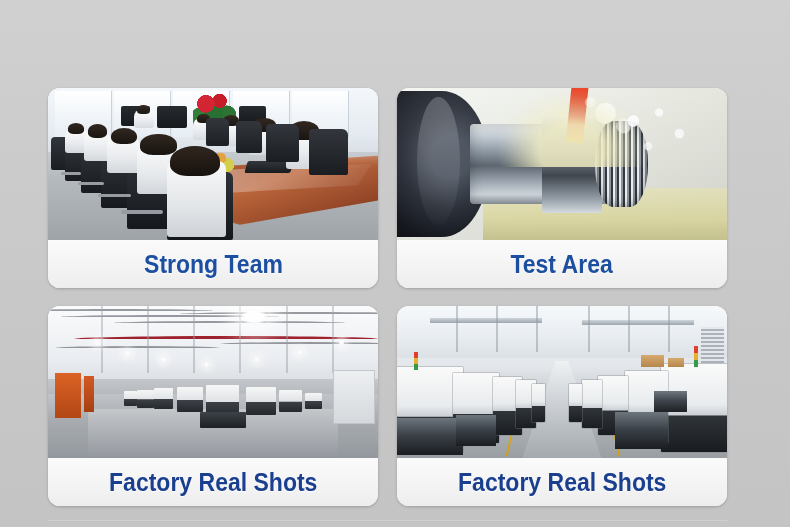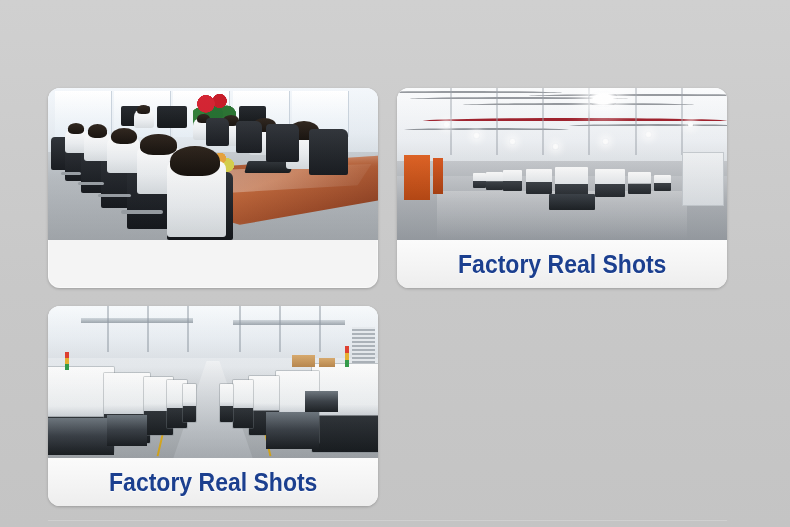--- a/index.html
+++ b/index.html
@@ -476,22 +476,44 @@
           <div class="person" style="left:72%; top:29%; width:11%; height:24%;"></div>
           <div class="hair" style="left:73%; top:22%; width:9%; height:12%;"></div>
 
           <div class="chair" style="left:48%; top:20%; width:7%;  height:18%;"></div>
           <div class="chair" style="left:57%; top:22%; width:8%;  height:21%;"></div>
           <div class="chair" style="left:66%; top:24%; width:10%; height:25%;"></div>
           <div class="chair" style="left:79%; top:27%; width:12%; height:30%;"></div>
         </div>
         <div class="photo-shade"></div>
       </div>
+      <div class="card-caption">
+        <span class="card-caption-text cap-blue">Strong Team</span>
+      </div>
     </div>
 
+    <div class="card">
+      <div class="card-photo">
+        <div class="ph-cnc">
+          <div class="pool"></div>
+          <div class="chuck"></div>
+          <div class="chuckring"></div>
+          <div class="shaft"></div>
+          <div class="shaftstep"></div>
+          <div class="bearing"></div>
+          <div class="tool"></div>
+          <div class="coolant"></div>
+          <div class="spray"></div>
+        </div>
+        <div class="photo-shade"></div>
+      </div>
+      <div class="card-caption">
+        <span class="card-caption-text cap-blue">Test Area</span>
+      </div>
+    </div>
 
     <div class="card">
       <div class="card-photo">
         <div class="ph-hall">
           <div class="ceiling"></div>
 
           <div class="arc" style="left:-10%; top:2%;  width:60%;  height:0;"></div>
           <div class="arc" style="left:4%;   top:6%;  width:66%;  height:0;"></div>
           <div class="arc" style="left:20%;  top:10%; width:70%;  height:0;"></div>
           <div class="arc" style="left:40%;  top:4%;  width:74%;  height:0;"></div>

